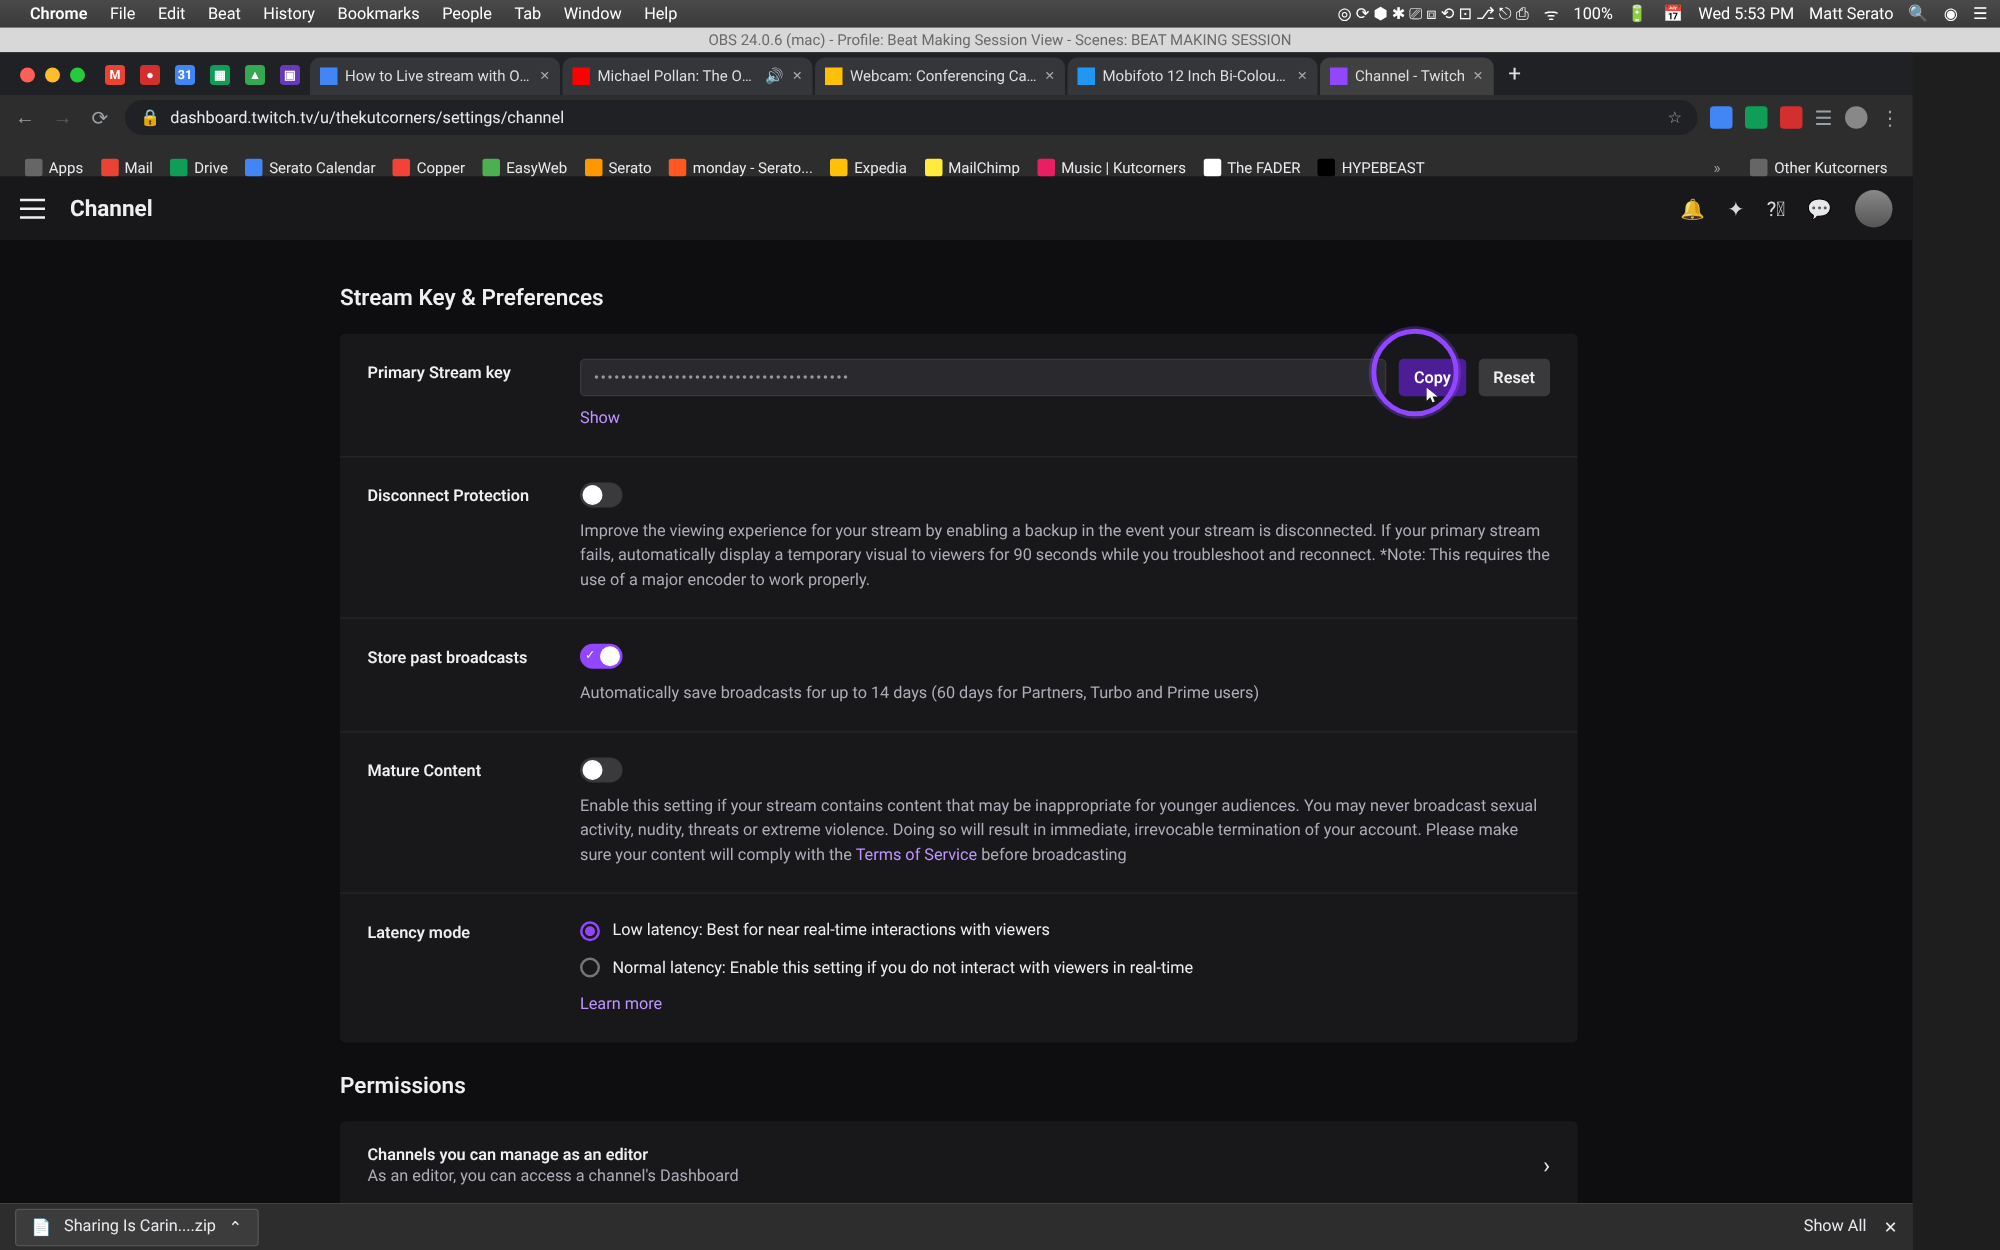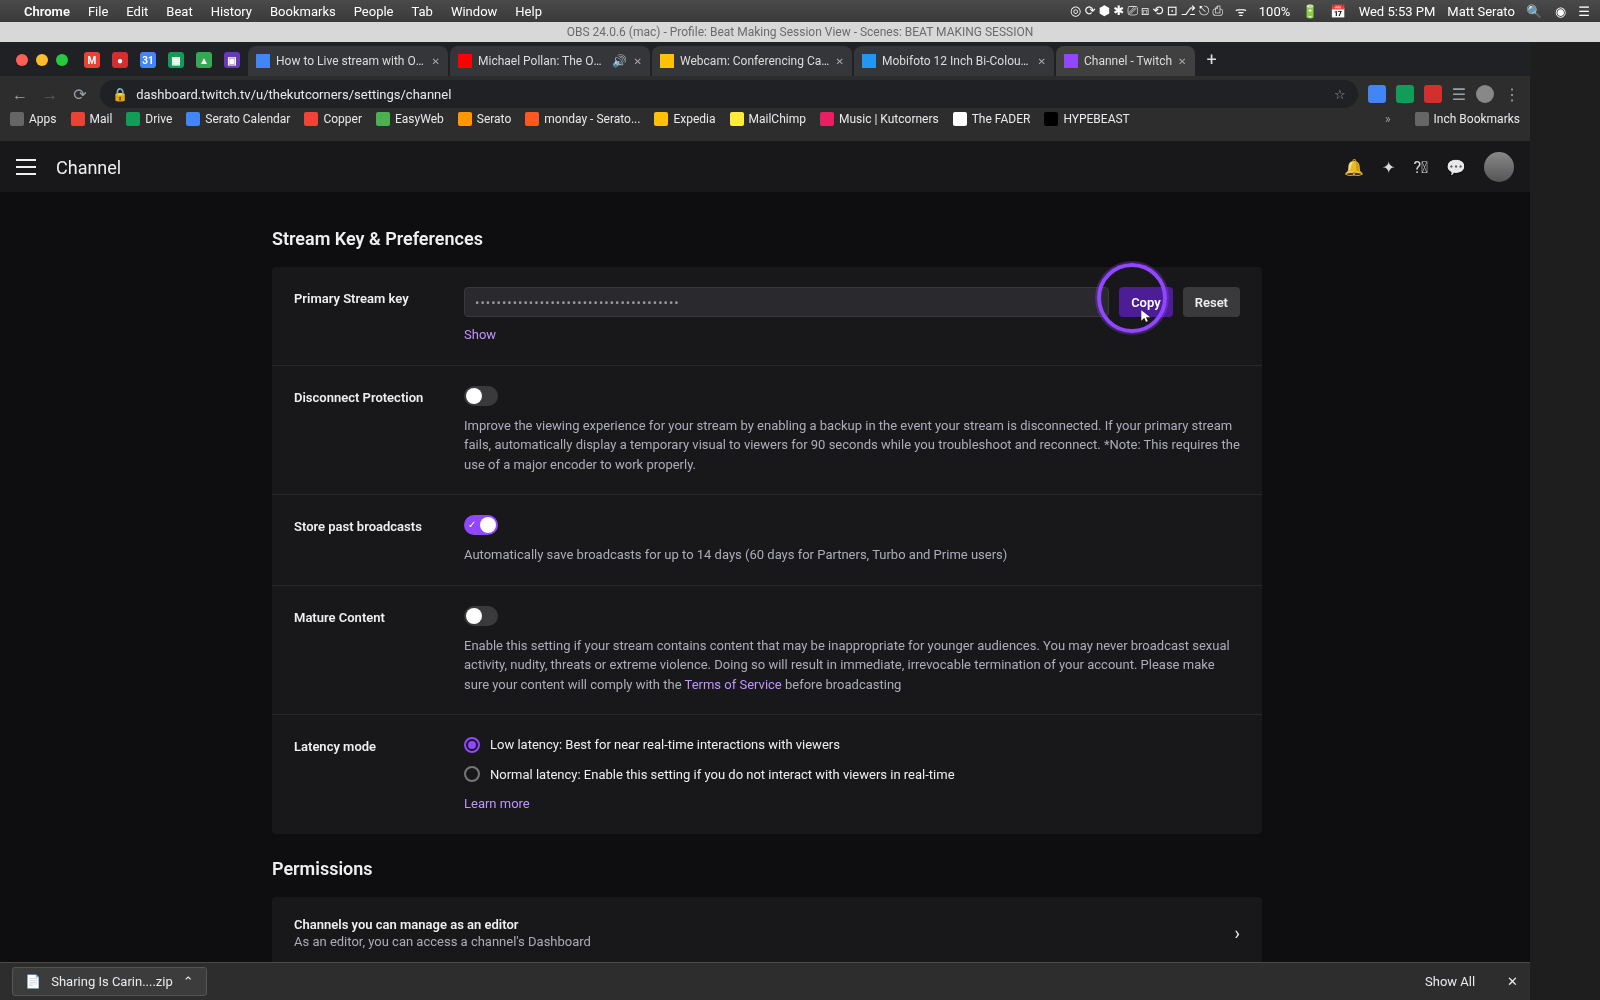--- a/index.html
+++ b/index.html
@@ -32,30 +32,30 @@
 .newtab{color:#ddd;padding:0 10px 6px 10px;font-size:18px}
 
 .chrome-addr{height:36px;background:#2d2d2d;display:flex;align-items:center;padding:0 10px;gap:10px}
 .navbtn{color:#9aa0a6;font-size:16px;cursor:pointer;width:20px;text-align:center}
 .addrbar{flex:1;height:28px;background:#202124;border-radius:14px;display:flex;align-items:center;padding:0 12px;color:#e8eaed;font-size:13px}
 .addrbar .lock{margin-right:8px;color:#9aa0a6}
 .addrbar .star{margin-left:auto;color:#9aa0a6}
 .ext-icons{display:flex;gap:10px;align-items:center}
 .ext-icons .ei{width:18px;height:18px;border-radius:3px}
 
-.chrome-bm{height:30px;background:#2d2d2d;display:flex;align-items:flex-start;padding:0 10px;gap:14px;color:#e8eaed;font-size:12px;border-bottom:1px solid #1a1a1a}
+.chrome-bm{height:30px;background:#2d2d2d;display:flex;align-items:flex-end;padding:0 20px;gap:14px;color:#e8eaed;font-size:12px;border-bottom:1px solid #1a1a1a}
 .bm{display:flex;align-items:center;gap:5px;cursor:pointer}
 .bm .bi{width:14px;height:14px;border-radius:2px}
 
 
 .twitch{flex:1;background:#0e0e10;display:flex;flex-direction:column;overflow:hidden}
 .tw-head{height:50px;background:#18181b;display:flex;align-items:center;padding:0 16px;color:#efeff1}
 .hamb{width:20px;height:16px;display:flex;flex-direction:column;justify-content:space-between;cursor:pointer;margin-right:20px}
 .hamb span{height:2px;background:#efeff1}
-.tw-title{font-size:18px;font-weight:400}
+.tw-title{font-size:18px;font-weight:700}
 .tw-head .hr{margin-left:auto;display:flex;gap:18px;align-items:center;color:#efeff1}
 .hicon{cursor:pointer;opacity:.9}
 .avatar{width:30px;height:30px;border-radius:50%;background:linear-gradient(#888,#555)}
 
 .tw-body{flex:1;overflow-y:auto;padding:36px 0 100px 0}
 .content-col{width:990px;margin-left:272px}
 .section-h{color:#efeff1;font-size:18px;font-weight:600;margin-bottom:18px}
 .card{background:#18181b;border-radius:4px;margin-bottom:24px}
 .row{display:flex;padding:20px 22px;border-bottom:1px solid #26262c}
 .row:last-child{border-bottom:none}
@@ -88,21 +88,21 @@
 
 .perms-row{display:flex;align-items:center;padding:20px 22px;cursor:pointer}
 .perms-txt{flex:1}
 .perms-title{color:#efeff1;font-size:13px;font-weight:600;margin-bottom:2px}
 .perms-sub{color:#adadb8;font-size:13px}
 .chev{color:#efeff1;font-size:18px}
 
 
 .dlbar{position:absolute;bottom:0;left:0;width:1530px;height:38px;background:#2d2d2d;border-top:1px solid #4a4a4a;display:flex;align-items:center;padding:0 12px;color:#e8eaed;font-size:13px}
 .dlitem{display:flex;align-items:center;gap:10px;background:#3c3c3c;padding:6px 12px;border-radius:3px;border:1px solid #555}
-.dlbar .right{margin-left:auto;display:flex;align-items:center;gap:32px}
+.dlbar .right{margin-left:auto;display:flex;align-items:center;gap:14px}
 
 
 .rightstrip{position:absolute;top:42px;right:0;width:70px;bottom:0;background:#1e1e1e}
 
 </style>
 </head>
 <body>
 
 <div class="mac-menubar">
   <span class="apple"></span>
@@ -245,21 +245,21 @@
         <span class="bi" style="background:#fff"></span>
         <span>The FADER</span>
       </span>
     <span class="bm">
         <span class="bi" style="background:#000"></span>
         <span>HYPEBEAST</span>
       </span>
     <span style="margin-left:auto;color:#9aa0a6;margin-right:10px">»</span>
     <span class="bm">
         <span class="bi" style="background:#666"></span>
-        <span>Inch Bookmarks</span>
+        <span>Other Kutcorners</span>
       </span>
   </div>
 
   <div class="twitch">
     <div class="tw-head">
       <div class="hamb">
           <span></span>
           <span></span>
           <span></span>
         </div>

